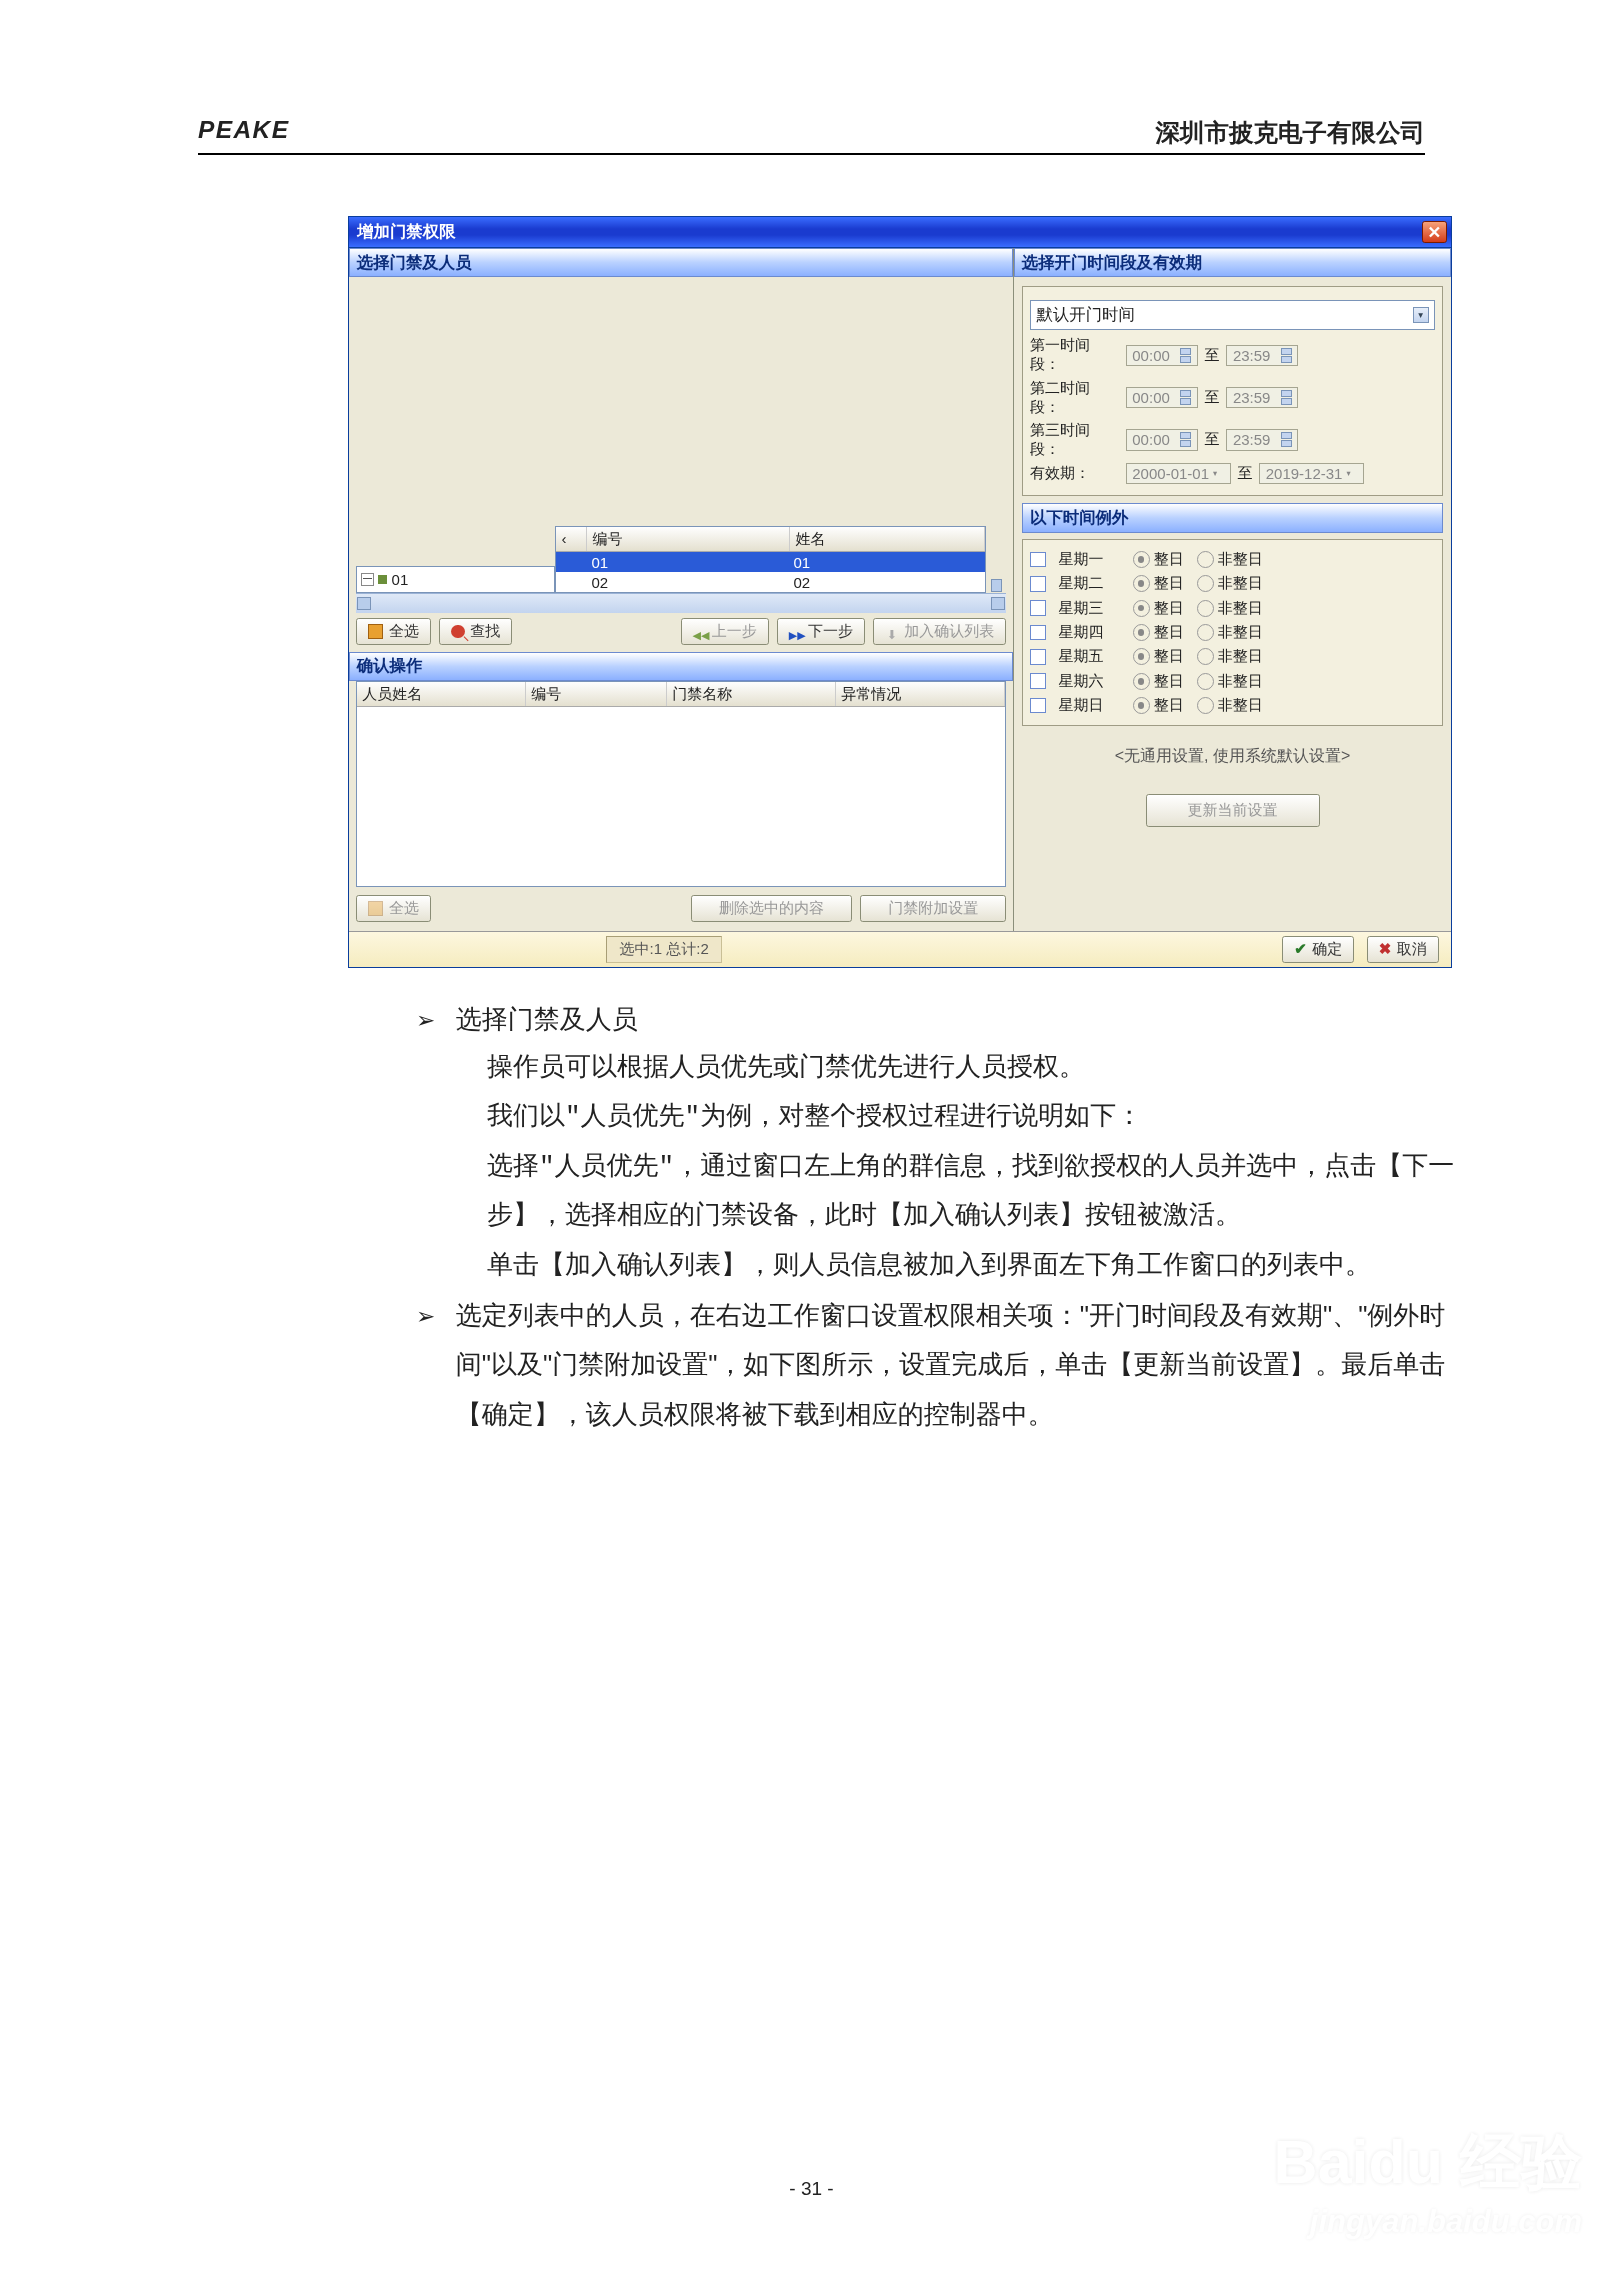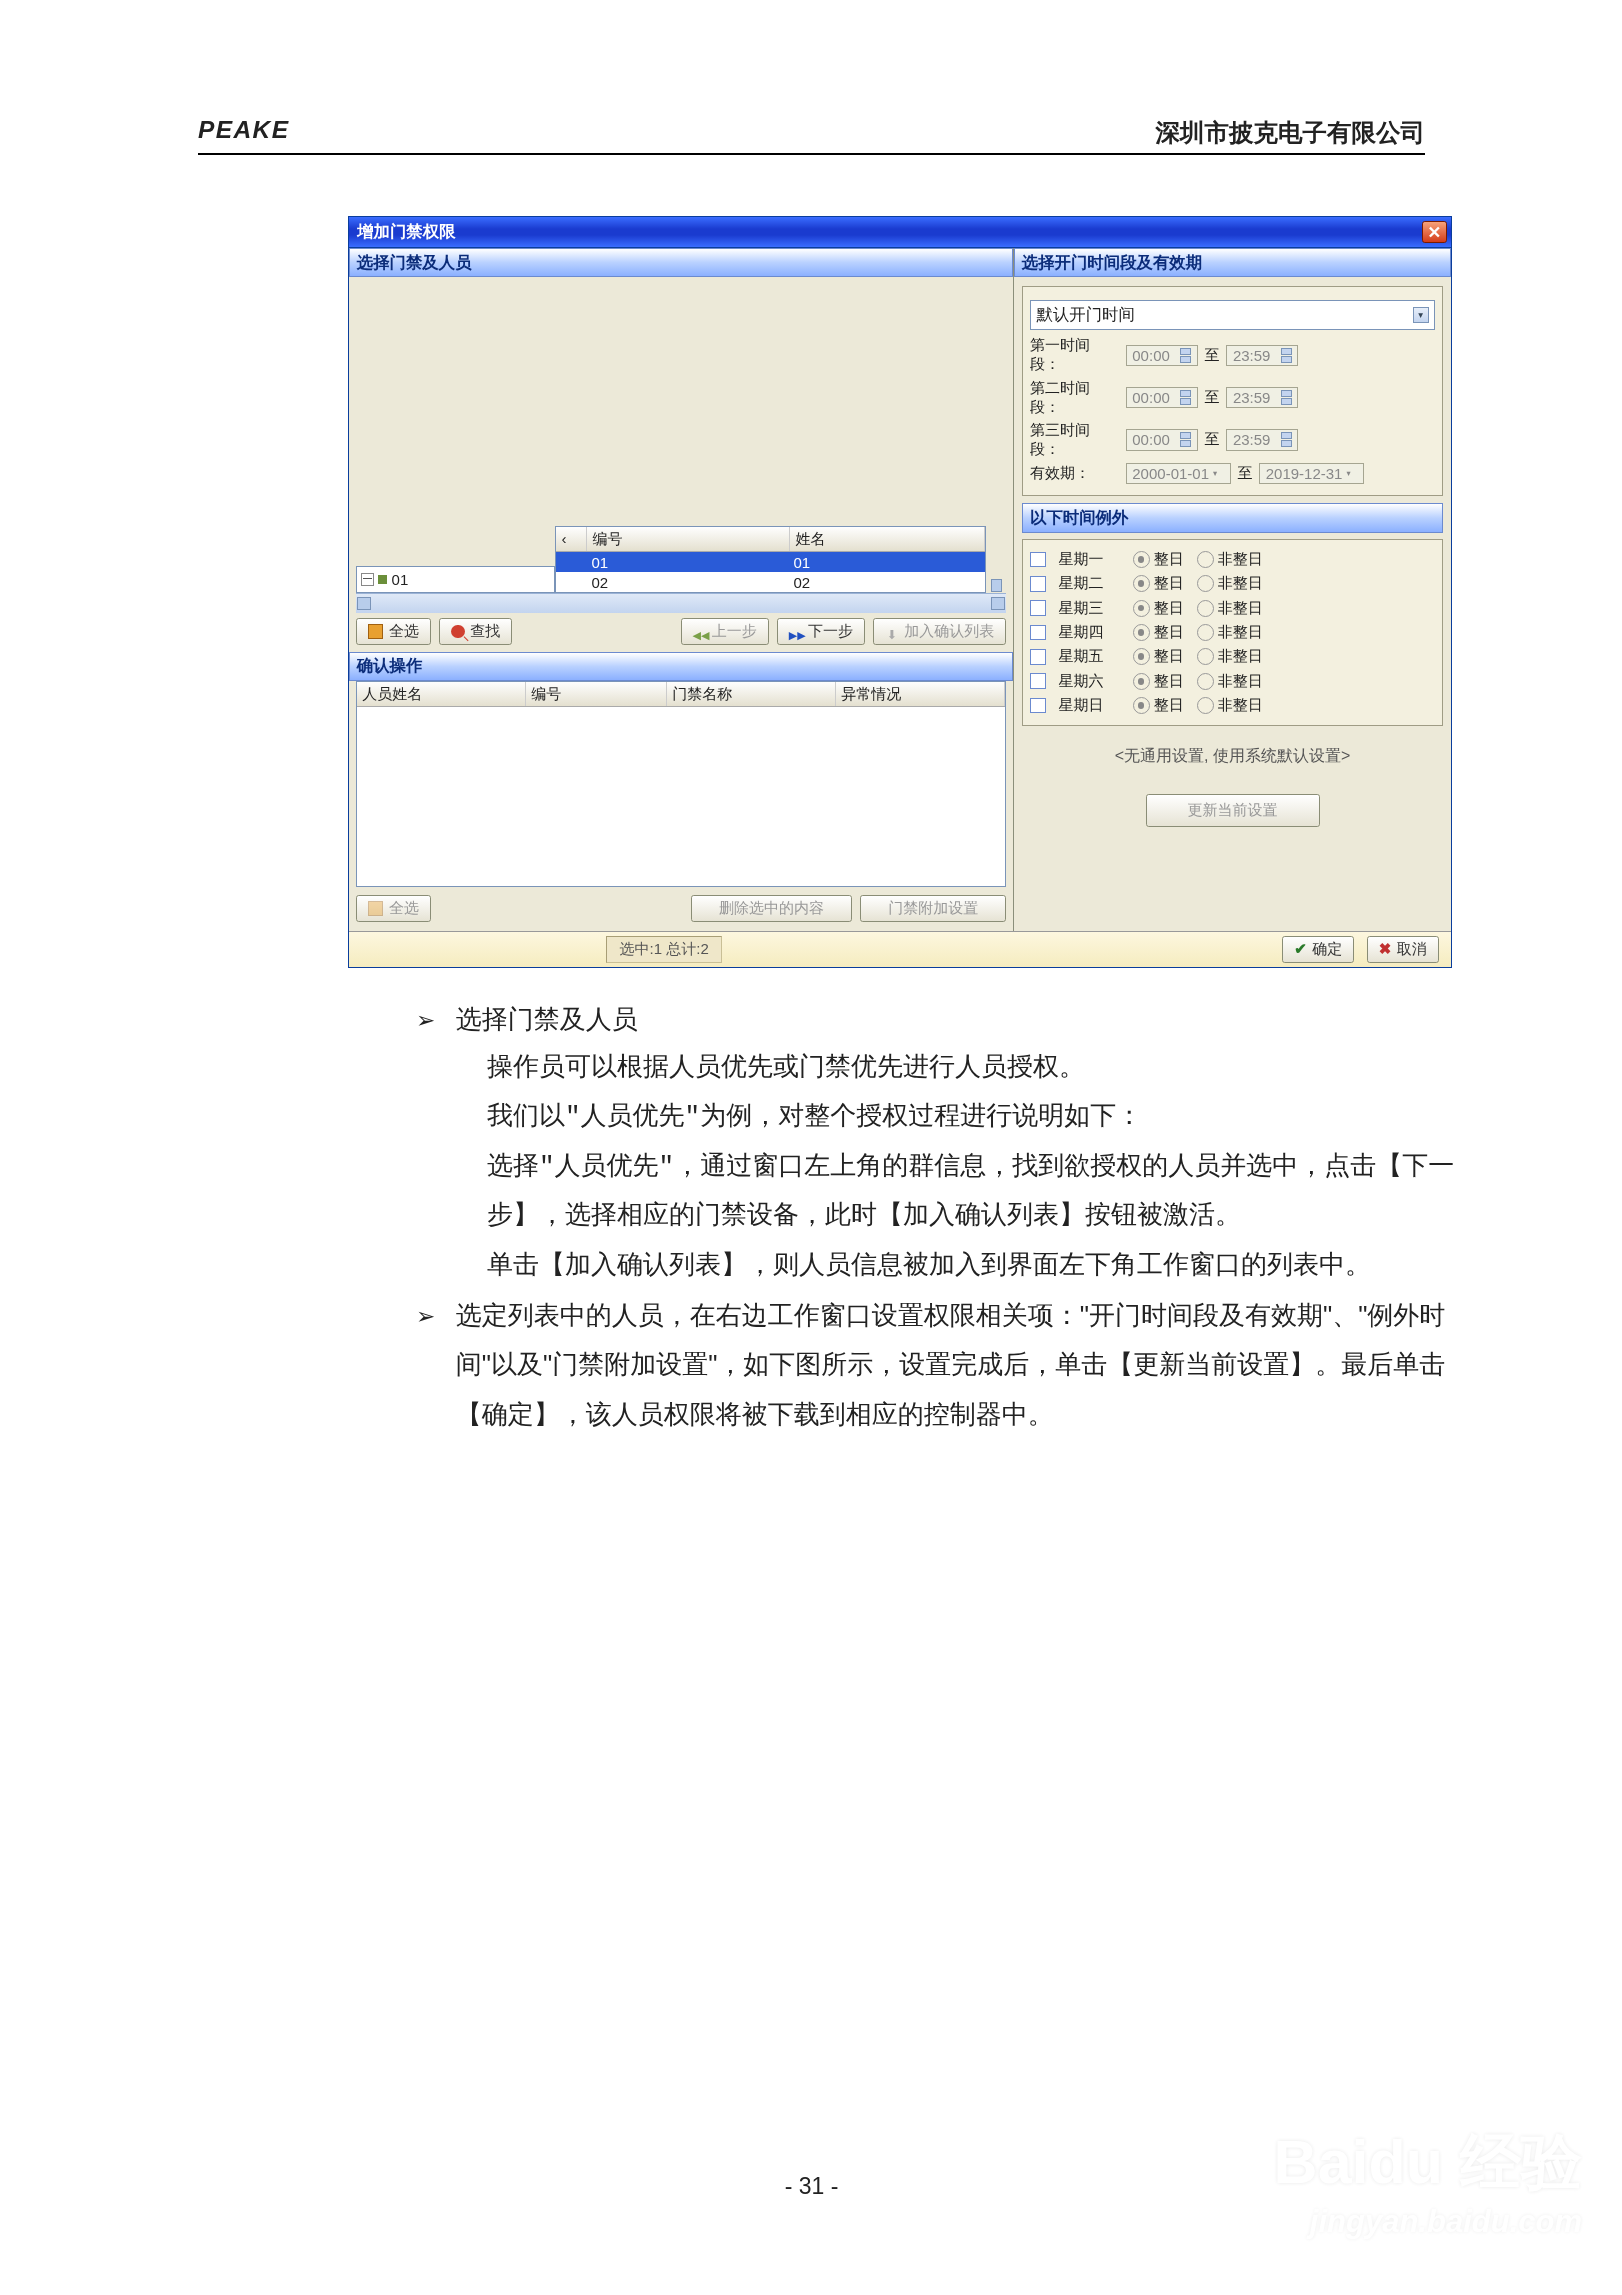--- a/index.html
+++ b/index.html
@@ -200,21 +200,21 @@
     width: 1063px;
     font-size: 26px;
     line-height: 1.9;
   }
   .body-text .bullet-line { display:flex; gap:20.4px; }
   .body-text .arrow { font-size:23px; margin-top:4.1px;}
   .body-text p { margin: 0 0 0 71px; font-family: Liberation Mono, monospace; }
 
   .pgnum {
     position:absolute; bottom:95px; left:0; right:0;
-    text-align:center; font-size:23px;
+    text-align:center; font-size:19px;
   }
   .watermark {
     position:absolute; right:41px; bottom:55px;
     color:#fff; opacity:.45;
     font-family:"Arial",sans-serif; font-size:61px; font-weight:bold;
     text-shadow:0 0 4.1px rgba(0,0,0,.2);
     text-align:right;
   }
   .watermark .sub { font-size:31px; font-style:italic; display:block; opacity:.8;}
 </style>

